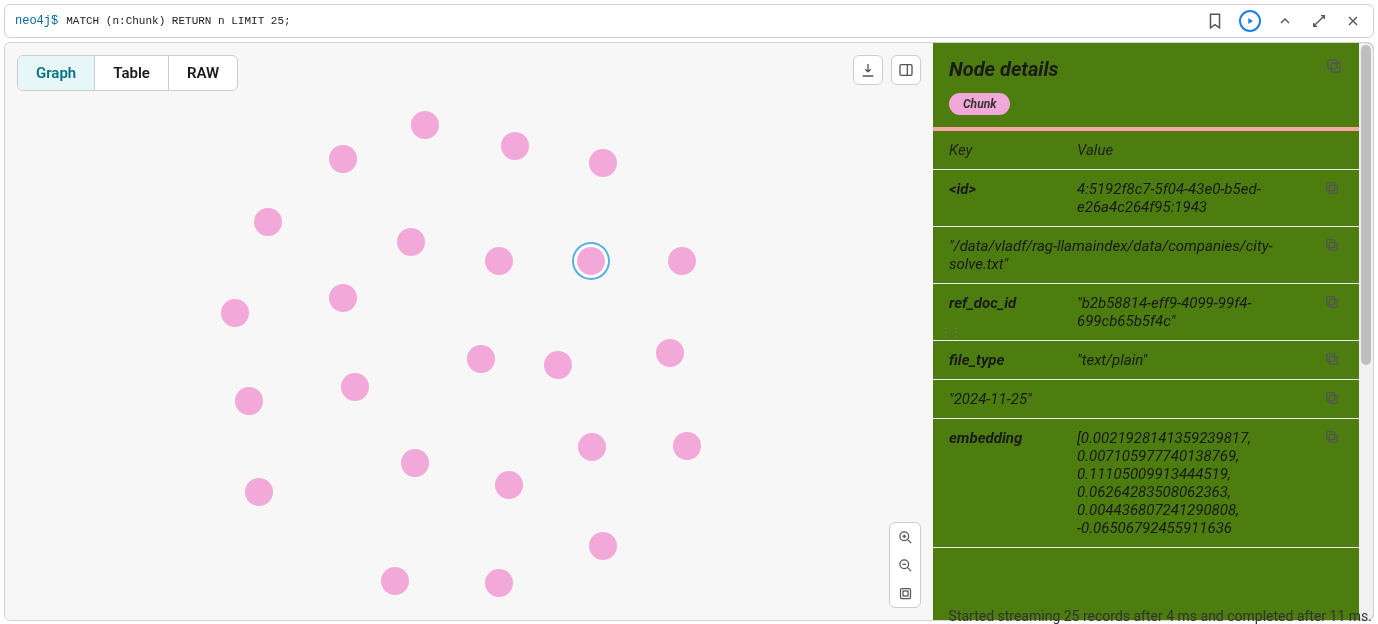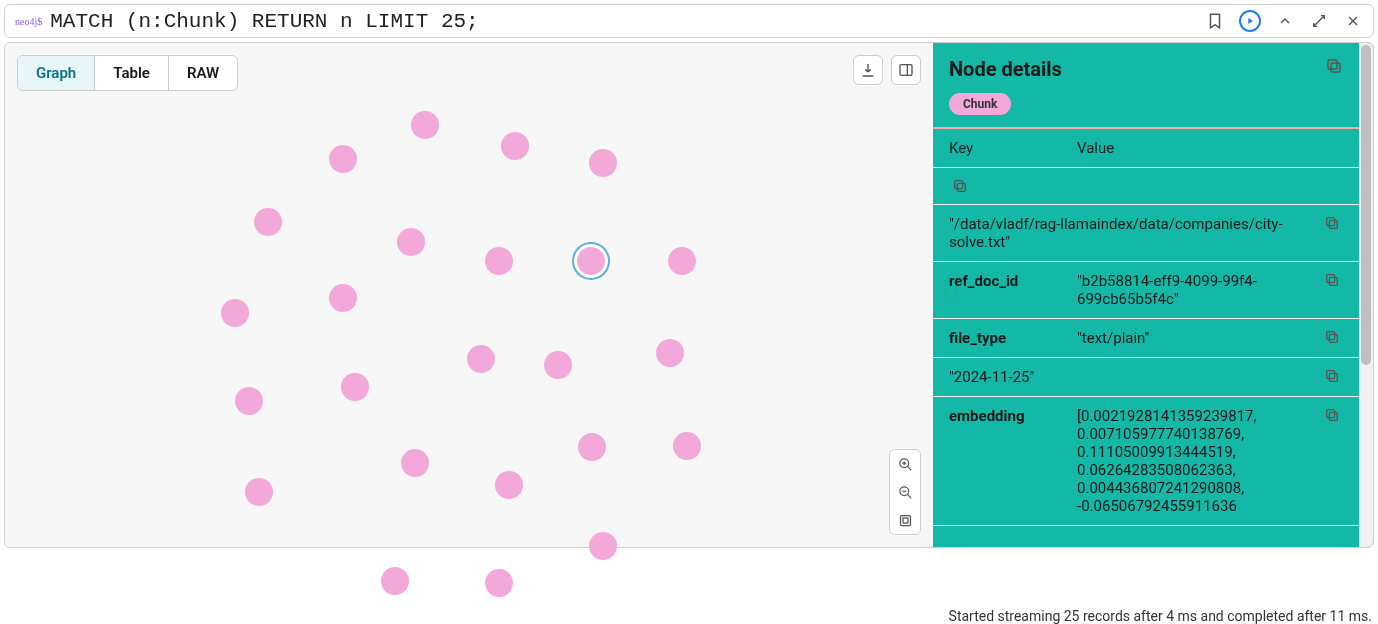--- a/index.html
+++ b/index.html
@@ -16,27 +16,27 @@
     display: flex;
     align-items: center;
     gap: 8px;
     border: 1px solid #d0d0d0;
     border-radius: 6px;
     margin: 4px;
     padding: 6px 10px;
     height: 34px;
   }
   .query-prompt {
-    font-family: Liberation Serif, serif;
-    font-size: 10px;
-    color: #8b5cf6;
+    font-family: Liberation Mono, monospace;
+    font-size: 12px;
+    color: #0369a1;
   }
   .query-text {
     font-family: "SFMono-Regular", Consolas, "Liberation Mono", Menlo, monospace;
-    font-size: 21px;
+    font-size: 11px;
     color: #222;
     flex: 1;
   }
   .query-actions {
     display: flex;
     align-items: center;
     gap: 14px;
   }
   .icon-btn {
     width: 20px;
@@ -44,21 +44,21 @@
     display: flex;
     align-items: center;
     justify-content: center;
     cursor: pointer;
     color: #555;
   }
   .icon-btn.accent { color: #1e7df0; width: 22px; height: 22px; }
   .circle-accent { border:2px solid #1e7df0; border-radius:50%; width:22px; height:22px; display:flex;align-items:center;justify-content:center; }
   .main-area {
     display: flex;
-    height: 506px;
+    height: 579px;
     margin: 4px;
     border: 1px solid #d0d0d0;
     border-radius: 6px;
     position: relative;
   }
   .graph-panel {
     flex: 1;
     position: relative;
     background: #f7f7f7;
     border-radius: 6px 0 0 6px;
@@ -127,22 +127,23 @@
     transform: translateY(-50%);
     color:#777;
     font-size:12px;
     letter-spacing:-2px;
     cursor: col-resize;
     z-index:6;
   }
   .details-outer {
     width: 440px;
     display:flex;
-    background:#14b8a6;
+    background:#4d7c0f;
     border-radius:0 6px 6px 0;
+    font-style:italic;
   }
   .details-panel {
     flex:1;
     overflow:hidden;
     position:relative;
   }
   .details-header {
     display:flex;
     justify-content:space-between;
     align-items:flex-start;
@@ -159,21 +160,21 @@
     display:inline-block;
     background:#f3a8da;
     color:#333;
     font-weight:700;
     padding:4px 14px;
     border-radius: 14px;
     margin: 4px 16px 12px 16px;
     font-size:12px;
   }
   .props {
-    border-top:2px solid #fca5a5;
+    border-top:4px solid #fca5a5;
   }
   .prop-head, .prop-row {
     display:flex;
     padding: 10px 16px;
     border-bottom:1px solid #eee;
     font-size:15px;
   }
   .prop-head { font-weight:400; color:#222; }
   .prop-key {
     width: 128px;
@@ -330,20 +331,22 @@
       </div>
       <span class="chip">Chunk</span>
       <div class="props">
         <div class="prop-head">
           <div class="prop-key">Key</div>
           <div class="prop-val">Value</div>
           <div class="prop-copy"></div>
         </div>
         <div id="prop-rows">
             <div class="prop-row">
+              <div class="prop-key">&lt;id&gt;</div>
+              <div class="prop-val">4:5192f8c7-5f04-43e0-b5ed-e26a4c264f95:1943</div>
               <div class="prop-copy">
                 <svg width="16" height="16" viewBox="0 0 24 24" fill="none" stroke="#555" stroke-width="2">
                   <rect x="8" y="8" width="12" height="12" rx="2"></rect>
                   <rect x="4" y="4" width="12" height="12" rx="2"></rect>
                 </svg>
               </div>
             </div>
             <div class="prop-row">
               <div class="prop-val">"/data/vladf/rag-llamaindex/data/companies/city-solve.txt"</div>
               <div class="prop-copy">

